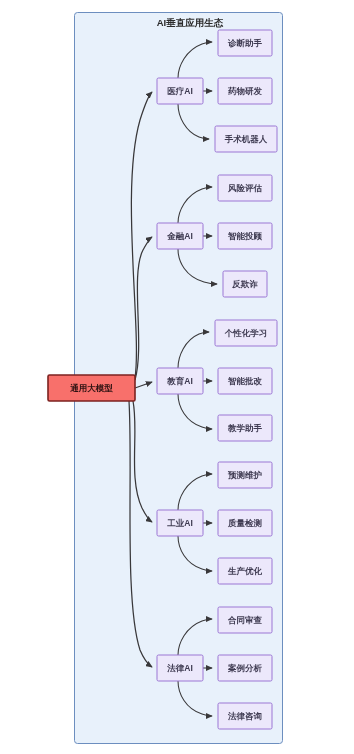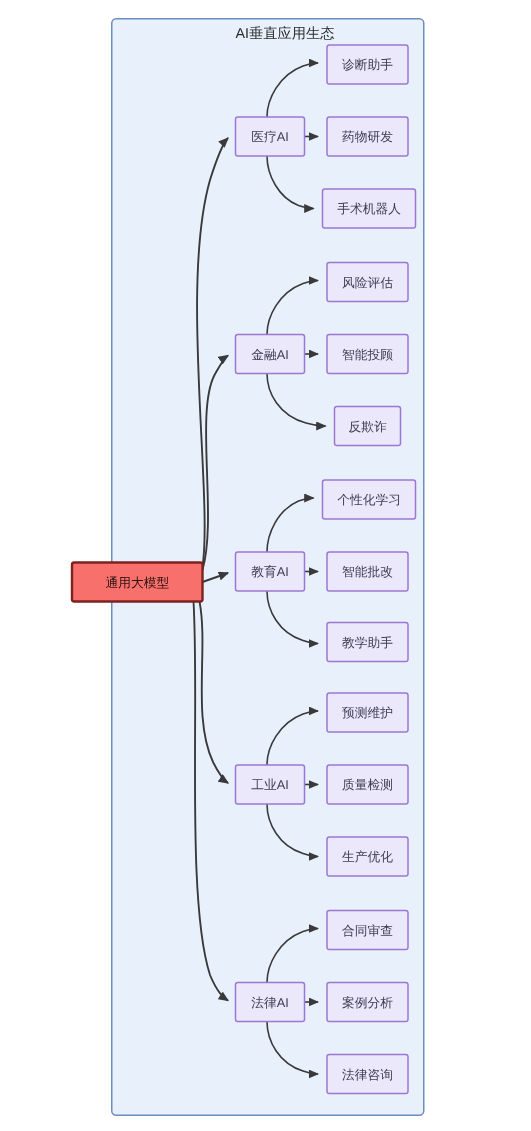--- a/index.html
+++ b/index.html
@@ -14,20 +14,21 @@
     font-family: "Liberation Sans", "DejaVu Sans", sans-serif;
     overflow: hidden;
     position: relative;
   }
   #diagram-root {
     position: absolute;
     left: 0;
     top: 0;
     width: 296px;
     height: 754px;
+    font-weight: bold;
   }
   svg#flow {
     position: absolute;
     left: 0;
     top: 0;
     width: 354px;
     height: 754px;
     display: block;
   }
   .cluster-rect {

